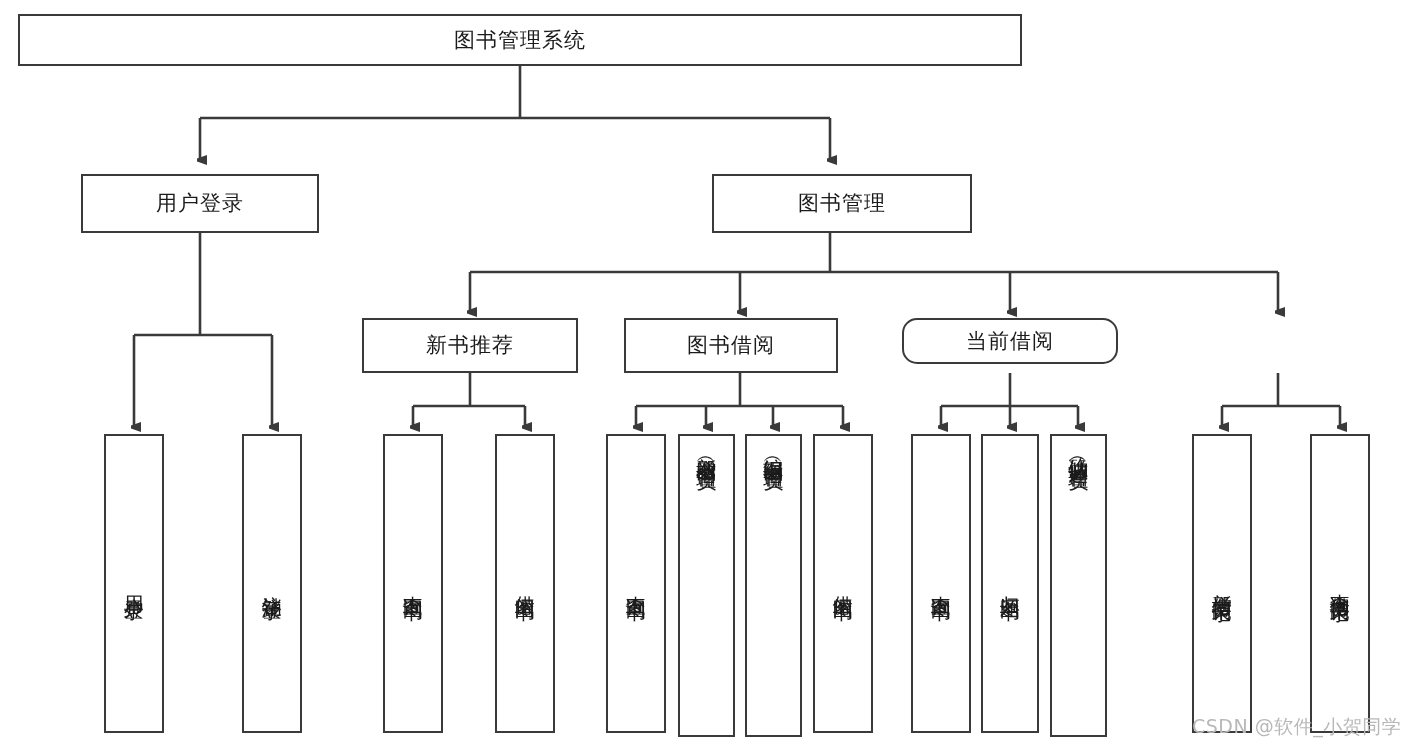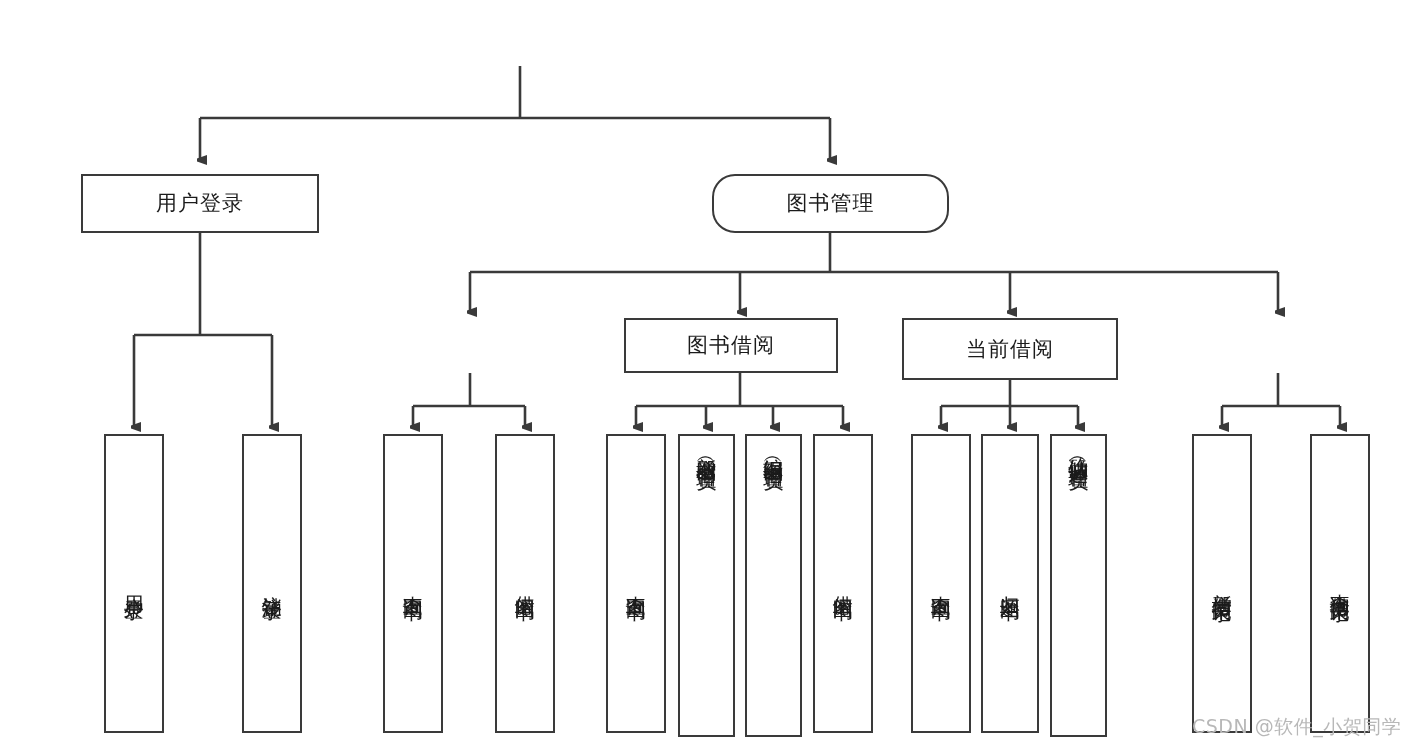--- a/index.html
+++ b/index.html
@@ -116,35 +116,41 @@
       <path d="M1010,406 L1010,427" marker-end="url(#arrow)"></path>
       <path d="M1078,406 L1078,427" marker-end="url(#arrow)"></path>
 
       <path d="M1278,373 L1278,406"></path>
       <path d="M1222,406 L1340,406"></path>
       <path d="M1222,406 L1222,427" marker-end="url(#arrow)"></path>
       <path d="M1340,406 L1340,427" marker-end="url(#arrow)"></path>
     </g>
   </svg>
 
+  <div class="node" style="left:18px;top:14px;width:1004px;height:52px;">
+    <span class="node-label">图书管理系统</span>
+  </div>
 
   <div class="node" style="left:81px;top:174px;width:238px;height:59px;">
     <span class="node-label">用户登录</span>
   </div>
 
-  <div class="node" style="left:712px;top:174px;width:237px;height:59px;border-radius:23px;">
+  <div class="node" style="left:712px;top:174px;width:260px;height:59px;">
     <span class="node-label">图书管理</span>
   </div>
 
+  <div class="node" style="left:362px;top:318px;width:216px;height:55px;">
+    <span class="node-label">新书推荐</span>
+  </div>
 
   <div class="node" style="left:624px;top:318px;width:214px;height:55px;">
     <span class="node-label">图书借阅</span>
   </div>
 
-  <div class="node" style="left:902px;top:318px;width:216px;height:62px;">
+  <div class="node" style="left:902px;top:318px;width:216px;height:46px;border-radius:15px;">
     <span class="node-label">当前借阅</span>
   </div>
 
 
   <div class="node leaf" style="left:104px;top:434px;width:60px;height:299px;">
     <span class="node-label">用户登录</span>
   </div>
 
   <div class="node leaf" style="left:242px;top:434px;width:60px;height:299px;">
     <span class="node-label">注销登录</span>

